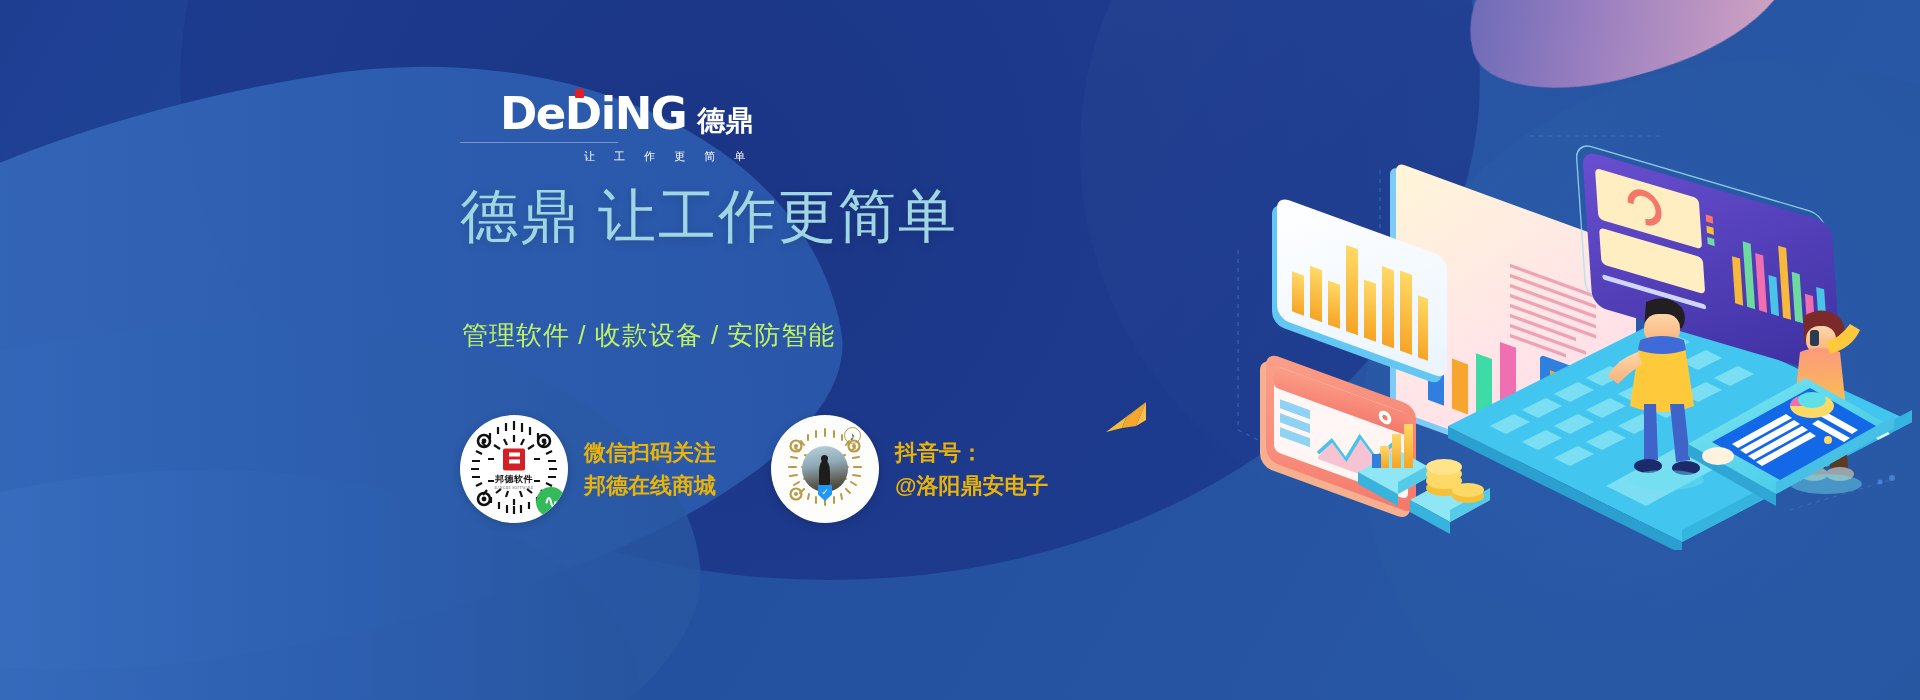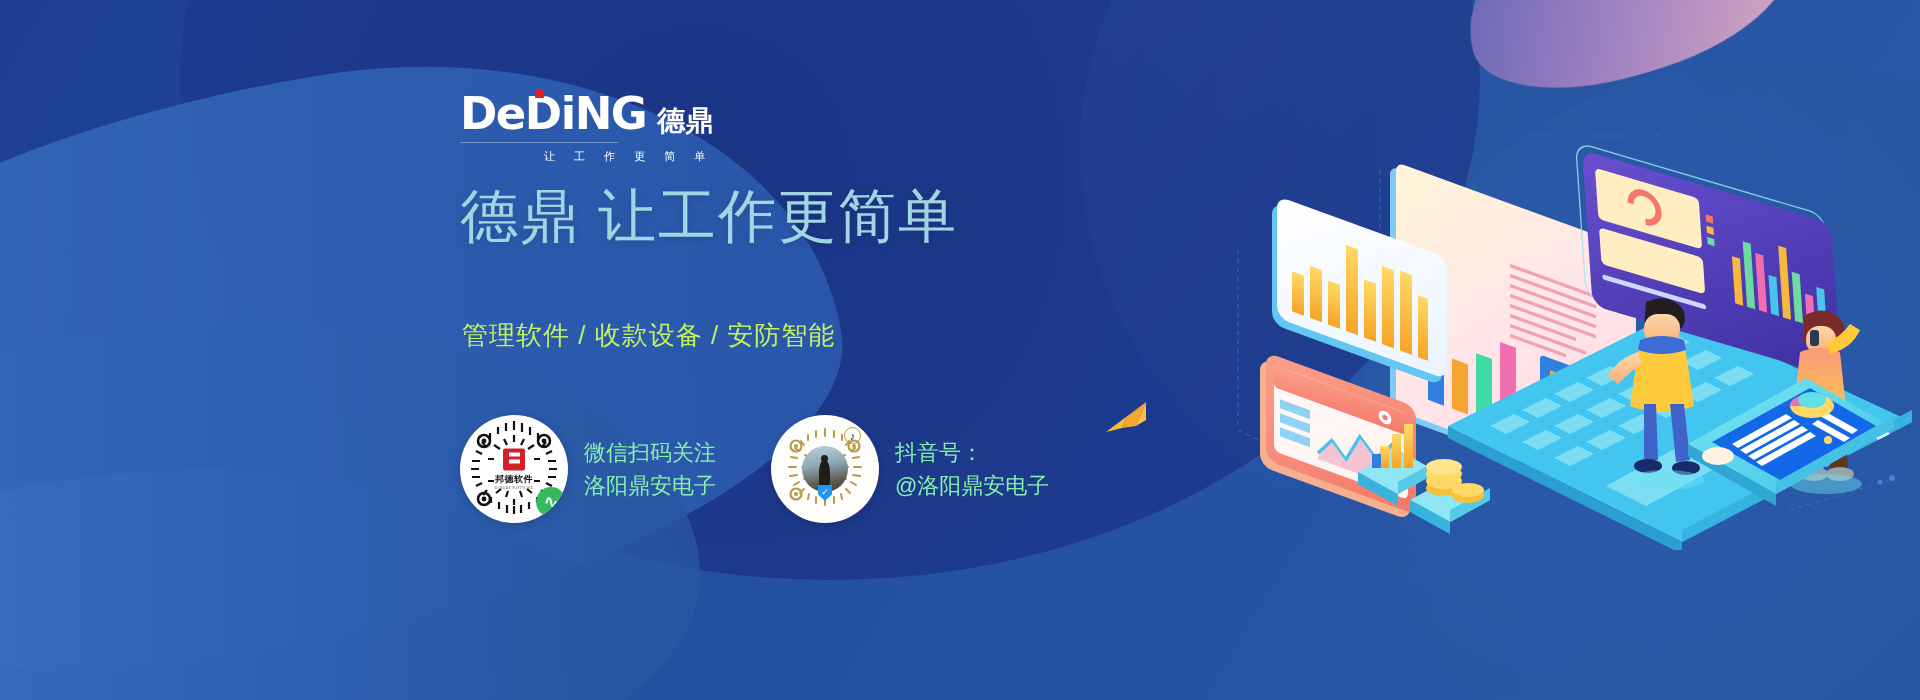--- a/index.html
+++ b/index.html
@@ -50,21 +50,21 @@
   }
   .bg-sheen{
     position:absolute;right:-60px;top:-260px;width:900px;height:820px;
     background:linear-gradient(135deg,rgba(255,255,255,.035),rgba(255,255,255,0) 60%);
     border-radius:50%;
   }
   
   .content{position:absolute;left:460px;top:0;width:720px;height:700px;}
   
   .logo-block{position:absolute;left:0;top:92px;}
-  .logo-row{display:flex;align-items:flex-end;gap:11px;}
+  .logo-row{display:flex;align-items:flex-end;gap:11px;margin-left:40px;}
   .logo-word{
     position:relative;font-size:45px;font-weight:700;letter-spacing:-1.5px;
     color:#ffffff;line-height:.96;font-family:"DejaVu Sans",sans-serif;
   }
   .logo-dot{
     position:absolute;width:9px;height:9px;background:#e02020;
     left:75px;top:-3px;border-radius:1px;
   }
   .logo-cn{font-size:28px;font-weight:700;color:#fff;line-height:1;letter-spacing:0px;}
   .logo-rule{margin-top:7px;height:1px;background:rgba(255,255,255,.35);width:158px;}
@@ -81,21 +81,21 @@
     white-space:nowrap;
   }
   .subhead{
     position:absolute;left:2px;top:318px;
     font-size:26px;color:#bef264;font-weight:400;letter-spacing:1px;white-space:nowrap;
   }
   
   .qr-row{position:absolute;left:0px;top:415px;display:flex;gap:55px;}
   .qr-item{display:flex;align-items:center;gap:16px;}
   .qr-label{
-    font-size:22px;line-height:1.5;color:#86efac;font-weight:400;white-space:nowrap;
+    font-size:22px;line-height:1.5;color:#eab308;font-weight:700;white-space:nowrap;
   }
   
   .qr-circle{
     position:relative;width:108px;height:108px;border-radius:50%;
     background:#ffffff;overflow:hidden;flex:none;
     box-shadow:0 2px 10px rgba(0,0,0,.18);
   }
   .qr-circle svg{position:absolute;inset:0;}
   .wx-badge{
     position:absolute;right:2px;bottom:6px;width:30px;height:30px;border-radius:50%;
@@ -245,21 +245,21 @@
             <div class="mark"></div>
             <div class="nm">邦德软件</div>
             <div class="sub">BANGDE SOFTWARE</div>
           </div>
           <div class="wx-badge">
               <span>∿</span>
             </div>
         </div>
         <div class="qr-label">
           <div>微信扫码关注</div>
-          <div>洛阳鼎安电子</div>
+          <div>邦德在线商城</div>
         </div>
       </div>
 
       <div class="qr-item">
         <div class="dy-circle">
           <svg viewBox="0 0 108 108" aria-hidden="true">
             <g stroke="#b99a46" stroke-width="2" stroke-linecap="round">
               <line x1="54" y1="14" x2="54" y2="21"></line>
                 <line x1="45" y1="16" x2="45" y2="22"></line>
               <line x1="63" y1="16" x2="63" y2="22"></line>

